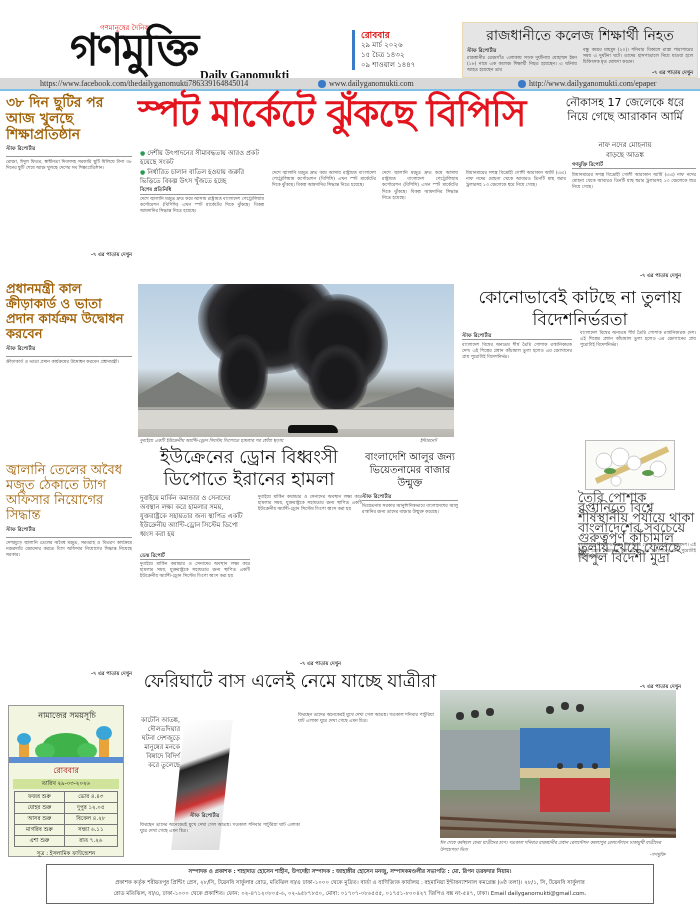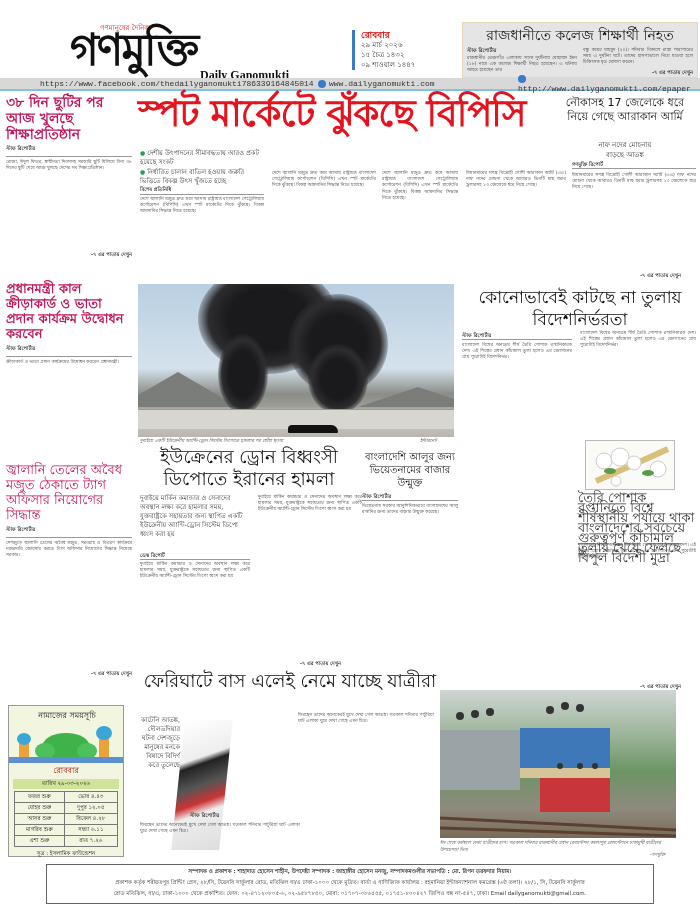--- a/index.html
+++ b/index.html
@@ -6,24 +6,24 @@
 body{width:700px;height:910px;background:#fff;font-family:"DejaVu Sans",sans-serif;color:#111;position:relative;overflow:hidden}
 .abs{position:absolute}
 .masthead-tag{left:100px;top:22px;font-size:7px;color:#d11;font-weight:normal}
 .masthead-logo{left:70px;top:28px;font-family:"DejaVu Serif",serif;font-size:44px;font-weight:900;letter-spacing:-2px;line-height:44px}
 .masthead-sub{left:200px;top:68px;font-size:12px;font-family:"Liberation Serif",serif;font-weight:bold}
 .datebox{left:352px;top:30px;border-left:3px solid #3a7bc8;padding-left:6px;font-size:7px;line-height:10px;color:#333}
 .datebox .day{color:#d11;font-weight:bold;font-size:9px}
 .topbox{left:462px;top:22px;width:236px;height:56px;background:#e5e5e5;border:1px solid #e8d7b3;padding:3px 4px}
 .topbox h2{font-size:14px;text-align:center;font-weight:normal;line-height:18px}
 .topbox .rep{font-size:5px;font-weight:bold;margin-top:3px}
-.urlbar{left:0;top:78px;width:700px;height:13px;background:#d8d8d8;border-bottom:2px solid #7ec0e6;font-family:Liberation Mono, monospace;font-size:8px;color:#333;display:flex;align-items:center}
+.urlbar{left:0;top:78px;width:700px;height:13px;background:#d8d8d8;border-bottom:2px solid #7ec0e6;font-family:Liberation Serif, serif;font-size:8px;color:#333;display:flex;align-items:center}
 .urlbar span{position:absolute}
 .globe{display:inline-block;width:8px;height:8px;border-radius:50%;background:#3a7bc8;vertical-align:middle;margin-right:3px}
-h1.story{font-weight:bold;color:#be185d;line-height:1.15}
+h1.story{font-weight:bold;color:#a16207;line-height:1.15}
 .rep{font-size:5px;font-weight:bold;color:#333}
 .txt{font-size:4.5px;line-height:6.2px;color:#444;text-align:justify}
 .rule{border-top:1px solid #999}
 .lead{left:138px;top:92px;width:330px;font-size:37px;color:#e4141e;font-weight:bold;letter-spacing:-1px;line-height:44px;white-space:nowrap}
 .bullets{left:140px;top:148px;width:124px;font-size:6.5px;color:#333;line-height:9px}
 .bullets div::before{content:"●";color:#2a9a55;margin-right:2px;font-size:6px}
 .photo-smoke{left:138px;top:284px;width:316px;height:153px;background:linear-gradient(180deg,#b9cfe2 0%,#d5e2ec 55%,#8a8c86 72%,#9c9d95 80%,#d2d1cc 85%,#b7b5ae 100%);overflow:hidden}
 .smoke{position:absolute;background:radial-gradient(ellipse at center,#1a1a1c 40%,#2d2d30 60%,rgba(40,40,44,0) 75%);border-radius:50%}
 .mtn{position:absolute;bottom:30px;width:0;height:0;border-left:60px solid transparent;border-right:60px solid transparent;border-bottom:35px solid #7a7d7a}
 .wall{position:absolute;left:0;bottom:8px;width:100%;height:20px;background:#d8d6d1;border-top:1px solid #999}

